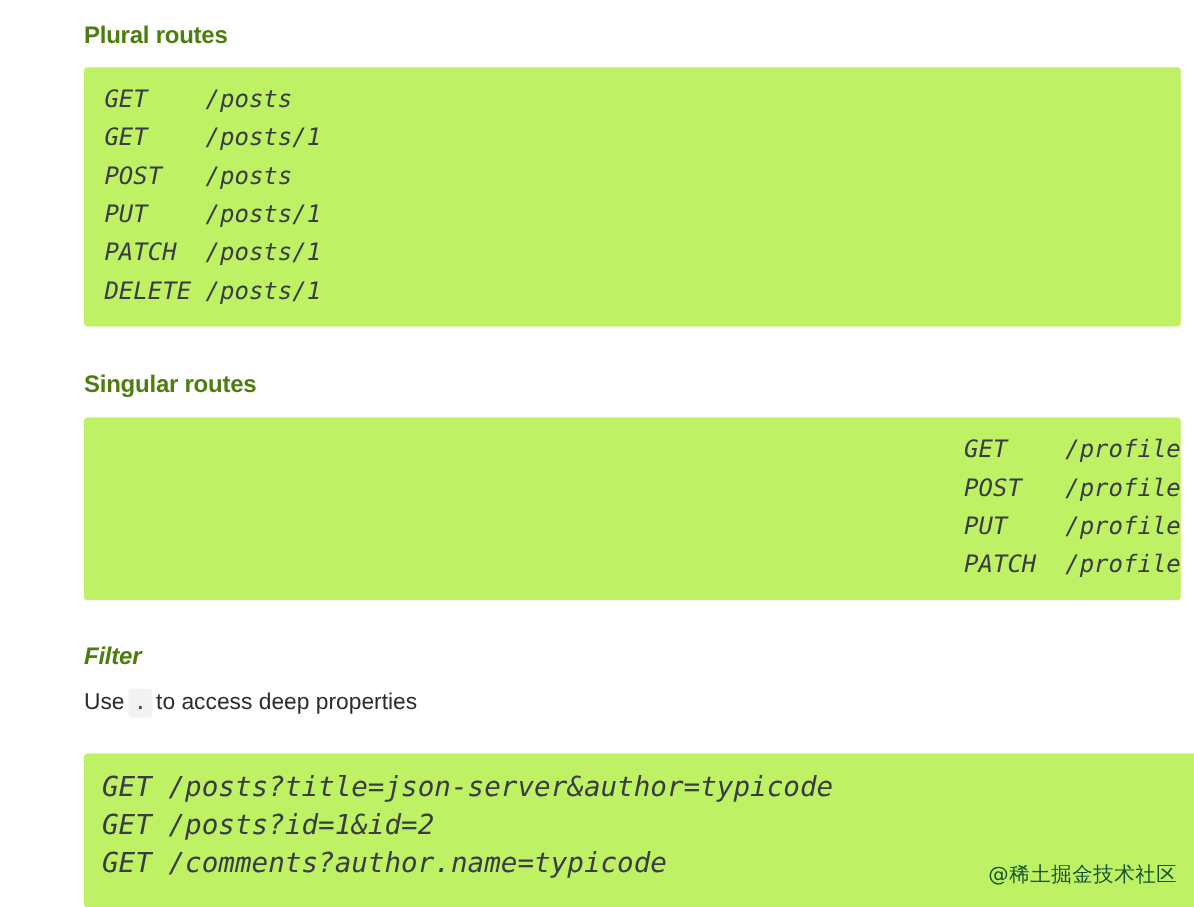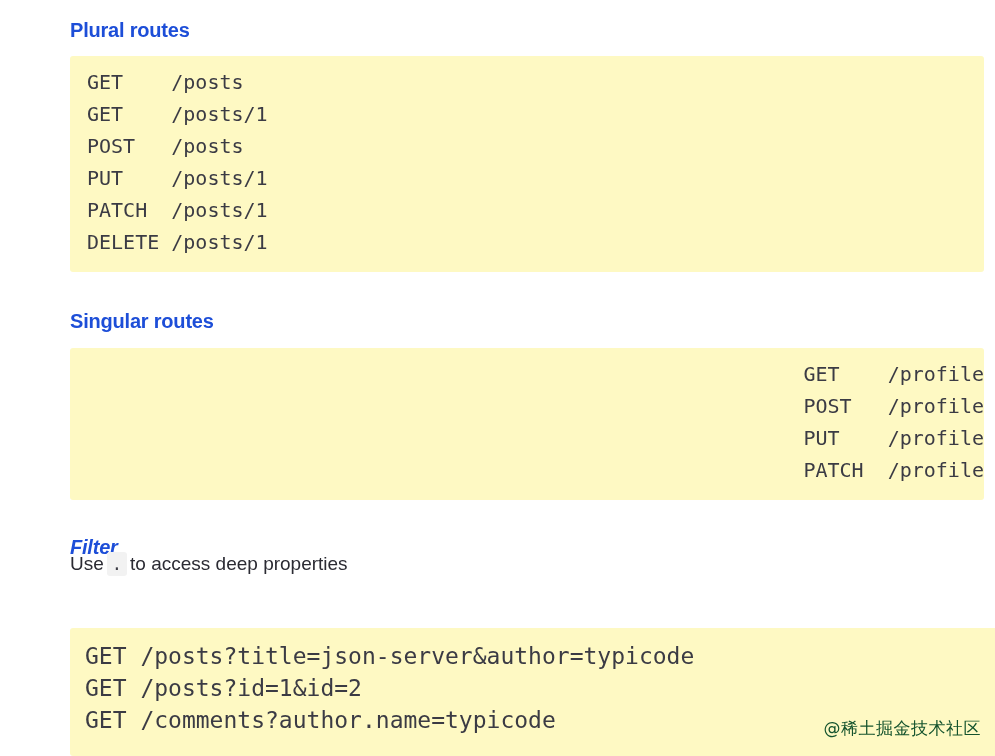--- a/index.html
+++ b/index.html
@@ -21,33 +21,34 @@
     width: 995px;
     height: 756px;
     box-sizing: border-box;
   }
 
   .section-heading {
     position: absolute;
     left: 70px;
     font-size: 20px;
     font-weight: bold;
-    color: #1d4ed8;
+    color: #4d7c0f;
     letter-spacing: -0.2px;
     line-height: 1;
     margin: 0;
     white-space: nowrap;
   }
 
   .code-block {
     position: absolute;
-    background: #fef9c3;
+    background: #bef264;
     border-radius: 3px;
     box-sizing: border-box;
     overflow: hidden;
+    font-style: italic;
   }
 
   .code-lines {
     margin: 0;
     padding: 0;
     font-family: "DejaVu Sans Mono", monospace;
     color: #3b3b44;
     white-space: pre;
   }
 
@@ -86,21 +87,21 @@
     padding: 10px 0 0 17px;
     text-align: right;
   }
 
   
   #heading-filter { top: 537px; font-style: italic; }
 
   .para {
     position: absolute;
     left: 70px;
-    top: 552px;
+    top: 574px;
     font-size: 19px;
     line-height: 24px;
     color: #2b2b33;
     margin: 0;
     white-space: nowrap;
   }
   .inline-code {
     font-family: "DejaVu Sans Mono", monospace;
     font-size: 17px;
     background: #f2f2f2;

